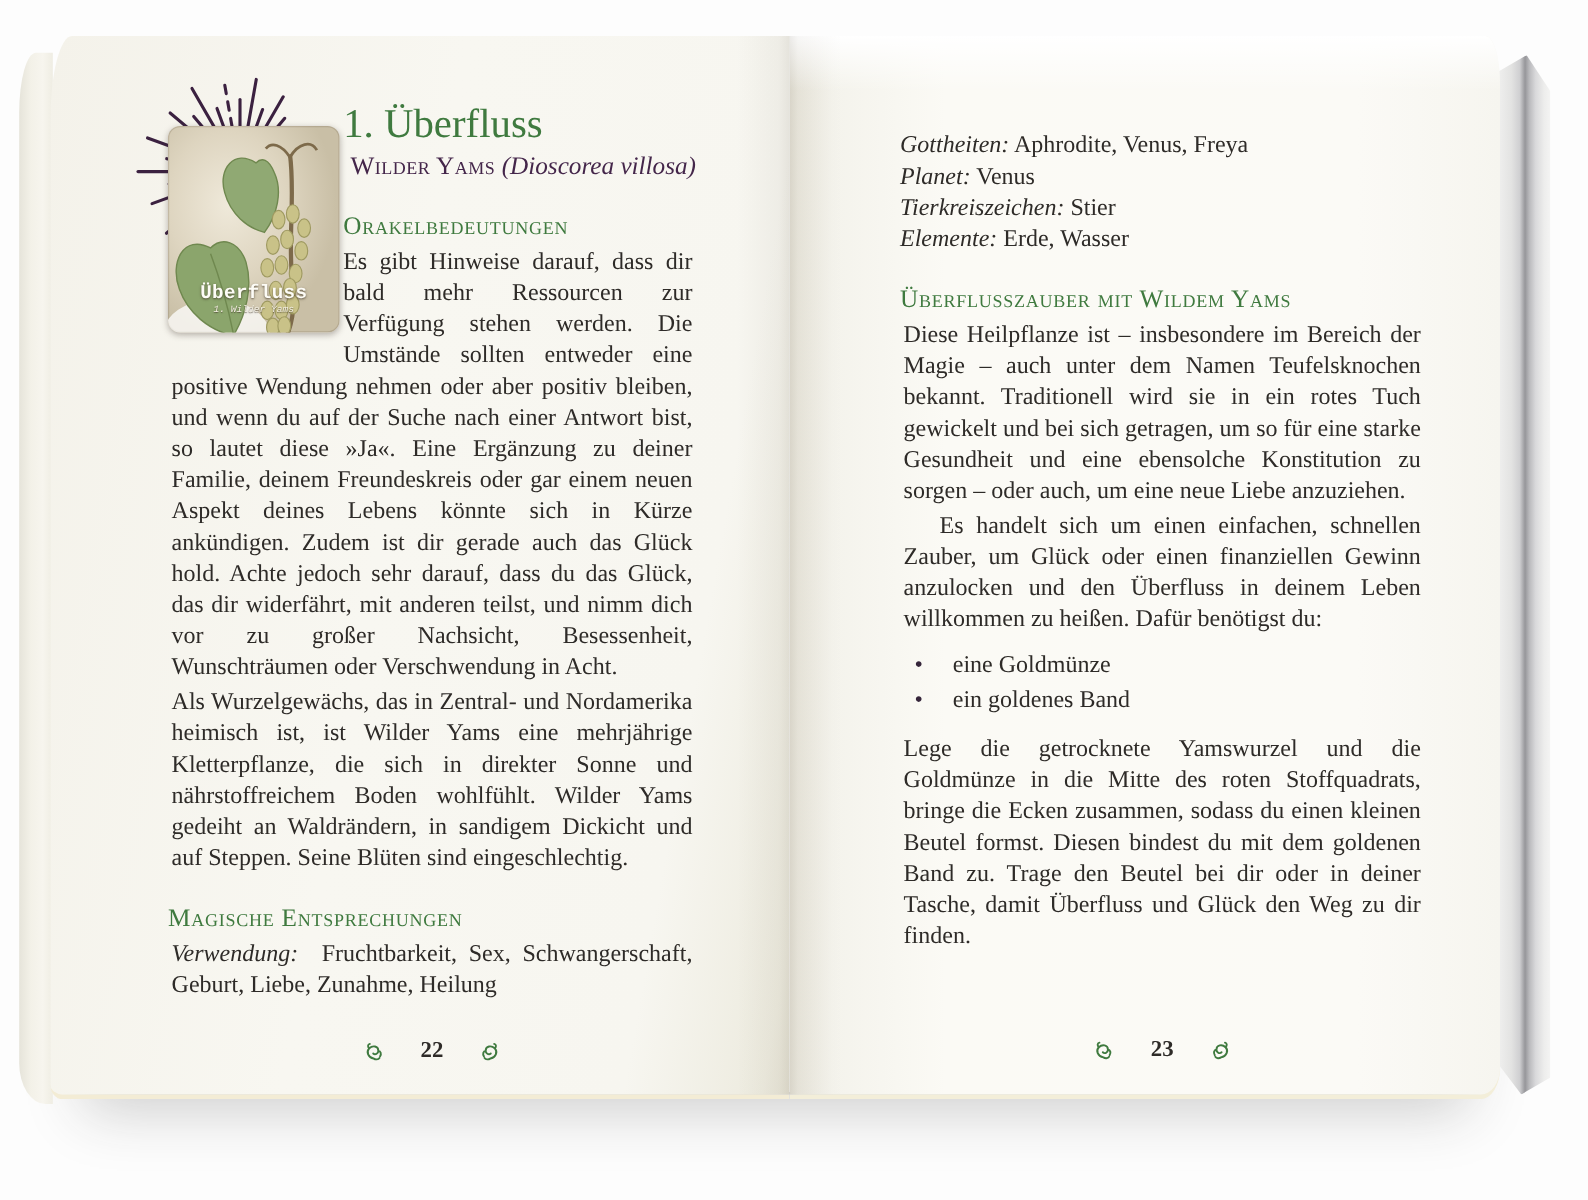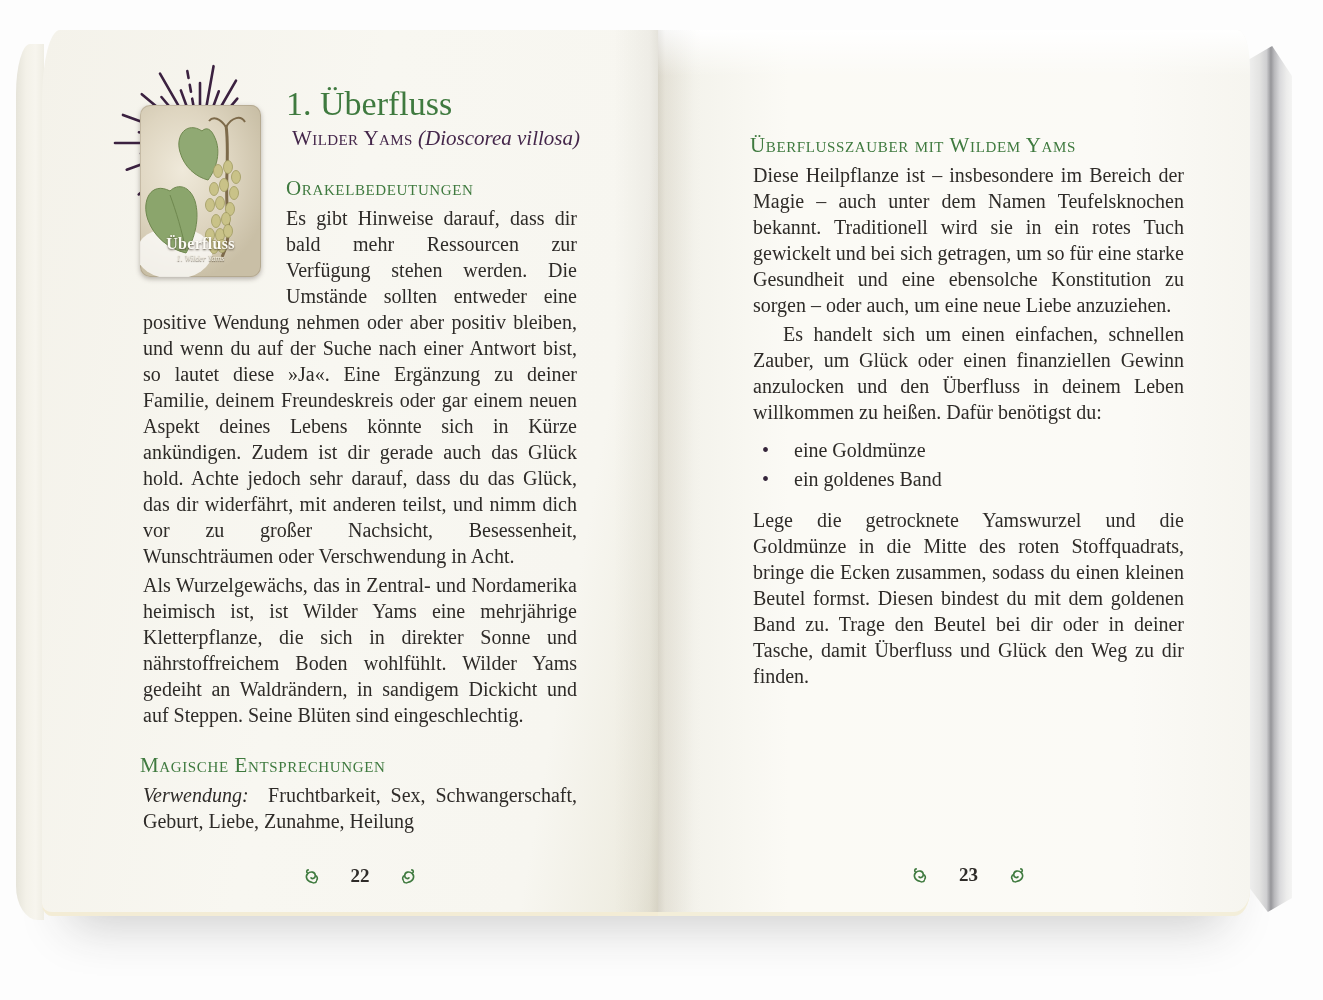--- a/index.html
+++ b/index.html
@@ -42,24 +42,24 @@
   .page-title{font-size:34px;line-height:38px;color:#3f7a3f;font-weight:400;margin:0;text-align:left;}
   .page-subtitle{font-size:21px;line-height:27px;color:#44264a;margin:2px 0 0 0;text-align:right;white-space:nowrap;}
   .sc{font-variant:small-caps;letter-spacing:.02em;}
   .latin{font-style:italic;}
   .section-heading{font-size:21px;line-height:25px;color:#3f7a3f;font-weight:400;
     font-variant:small-caps;letter-spacing:.03em;margin:25px 0 4px 0;text-align:left;}
   .content-left .section-heading.first{margin-top:24px;}
   
   .card-figure{float:left;width:146px;height:200px;margin:0;position:relative;}
   .sunburst{position:absolute;left:-58px;top:-42px;width:200px;height:210px;overflow:visible;}
-  .oracle-card{position:absolute;left:0;top:20px;width:121px;height:172px;border-radius:10px;
+  .oracle-card{position:absolute;left:0;top:20px;width:143px;height:172px;border-radius:10px;
     background:radial-gradient(90px 110px at 35% 38%,#efe9da 0%,#ded5c0 55%,#c9bfa6 100%);
     box-shadow:0 2px 5px rgba(60,50,40,.35), inset 0 0 0 1px rgba(120,105,80,.25);
-    overflow:hidden;}
+    overflow:hidden;font-family:Liberation Mono, monospace;}
   .card-art{position:absolute;inset:0;}
   .card-label{position:absolute;left:0;right:0;bottom:20px;text-align:center;
     font-size:16px;font-weight:700;color:#fdfcf6;letter-spacing:.02em;
     text-shadow:0 1px 2px rgba(60,50,35,.8);}
   .card-caption{position:absolute;left:0;right:0;bottom:5px;text-align:center;
     font-size:8px;font-style:italic;color:#f3efe2;text-shadow:0 1px 1px rgba(60,50,35,.7);}
   
   .info-row{text-align:left;}
   .info-label{font-style:italic;}
   .para{margin-top:0;}
@@ -165,20 +165,26 @@
           <svg class="fleuron flip" viewBox="0 0 18 18">
               <path d="M9 15 C4 14,2 9,5 6 C8 3,13 4,13 8 C13 11,10 12,8.5 10.5 M5 6 C3.5 4.5,3.5 2.5,5.5 2 M13 8 C15 8.5,16 11,14.5 13 M9 15 C10.5 16,13 16,14 14.5" fill="none" stroke="#3f7a3f" stroke-width="1.7" stroke-linecap="round"></path>
             </svg>
         </div>
       </div>
     </div>
 
     <div class="page page-right">
       <div class="content content-right">
 
+        <div class="info">
+          <div class="info-row"><span class="info-label">Gottheiten:</span> <span>Aphrodite, Venus, Freya</span></div>
+          <div class="info-row"><span class="info-label">Planet:</span> <span>Venus</span></div>
+          <div class="info-row"><span class="info-label">Tierkreiszeichen:</span> <span>Stier</span></div>
+          <div class="info-row"><span class="info-label">Elemente:</span> <span>Erde, Wasser</span></div>
+        </div>
 
         <h2 class="section-heading">Überflusszauber mit Wildem Yams</h2>
         <p class="para">Diese Heilpflanze ist – insbesondere im Bereich der Magie – auch unter dem Namen Teufelsknochen bekannt. Traditionell wird sie in ein rotes Tuch gewickelt und bei sich getragen, um so für eine starke Gesundheit und eine ebensolche Konstitution zu sorgen – oder auch, um eine neue Liebe anzuziehen.</p>
         <p class="para indent">Es handelt sich um einen einfachen, schnellen Zauber, um Glück oder einen finanziellen Gewinn anzulocken und den Überfluss in deinem Leben willkommen zu heißen. Dafür benötigst du:</p>
 
         <ul class="mats">
           <li><span>eine Goldmünze</span></li>
           <li><span>ein goldenes Band</span></li>
         </ul>
 

